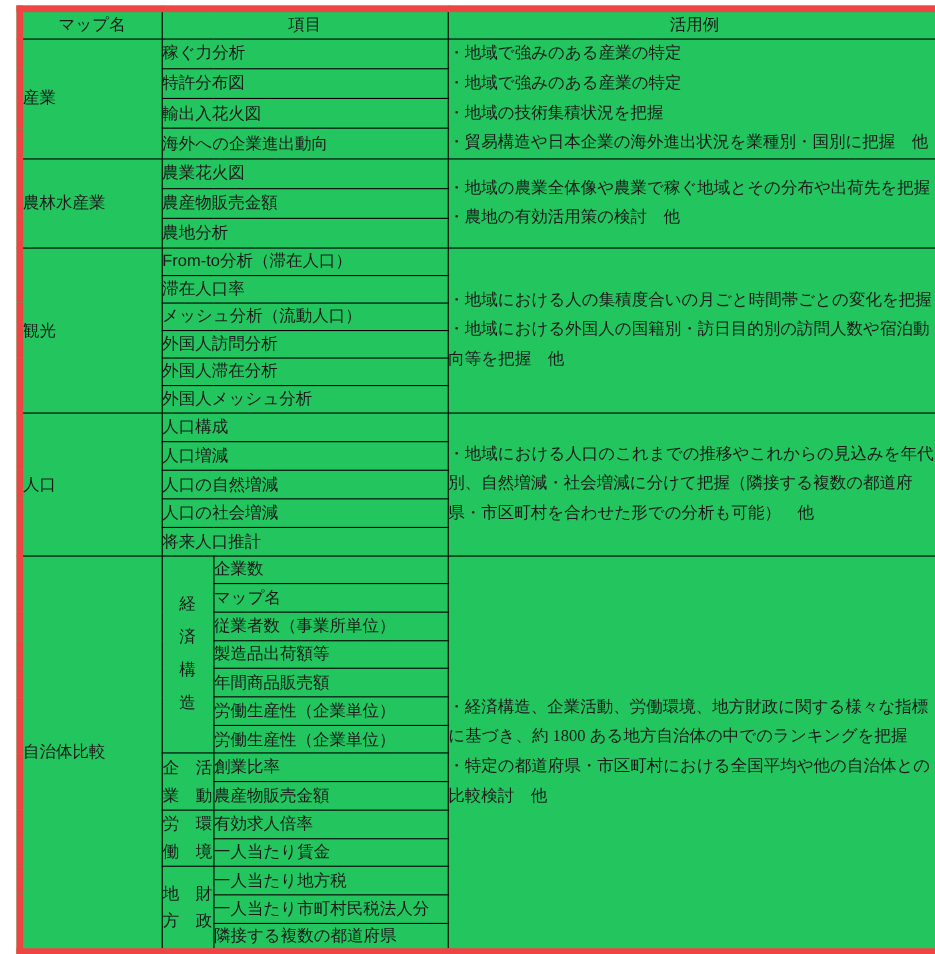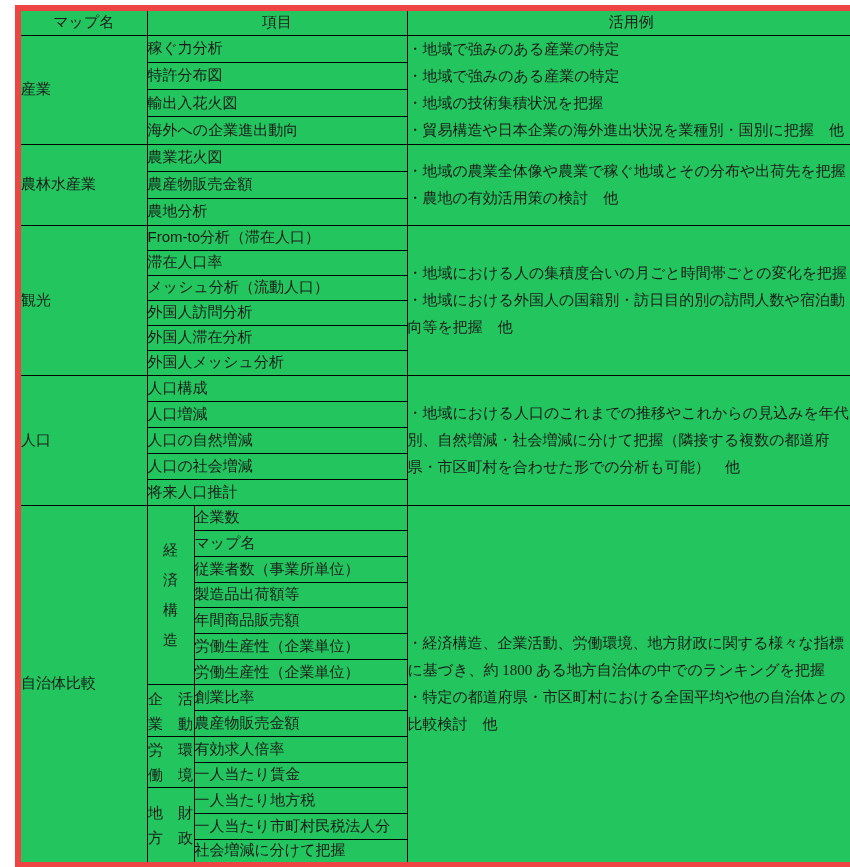--- a/index.html
+++ b/index.html
@@ -197,17 +197,17 @@
         </tr>
         <tr style="height: 25.714px;">
           <td class="sublabel" rowspan="3">地　財
 方　政</td>
           <td class="item">一人当たり地方税</td>
         </tr>
         <tr style="height: 25.714px;">
           <td class="item">一人当たり市町村民税法人分</td>
         </tr>
         <tr style="height: 25.714px;">
-          <td class="item">社会増減に分けて把握</td>
+          <td class="item">隣接する複数の都道府県</td>
         </tr>
       </tbody>
   </table>
 </div>
 
 </body></html>

